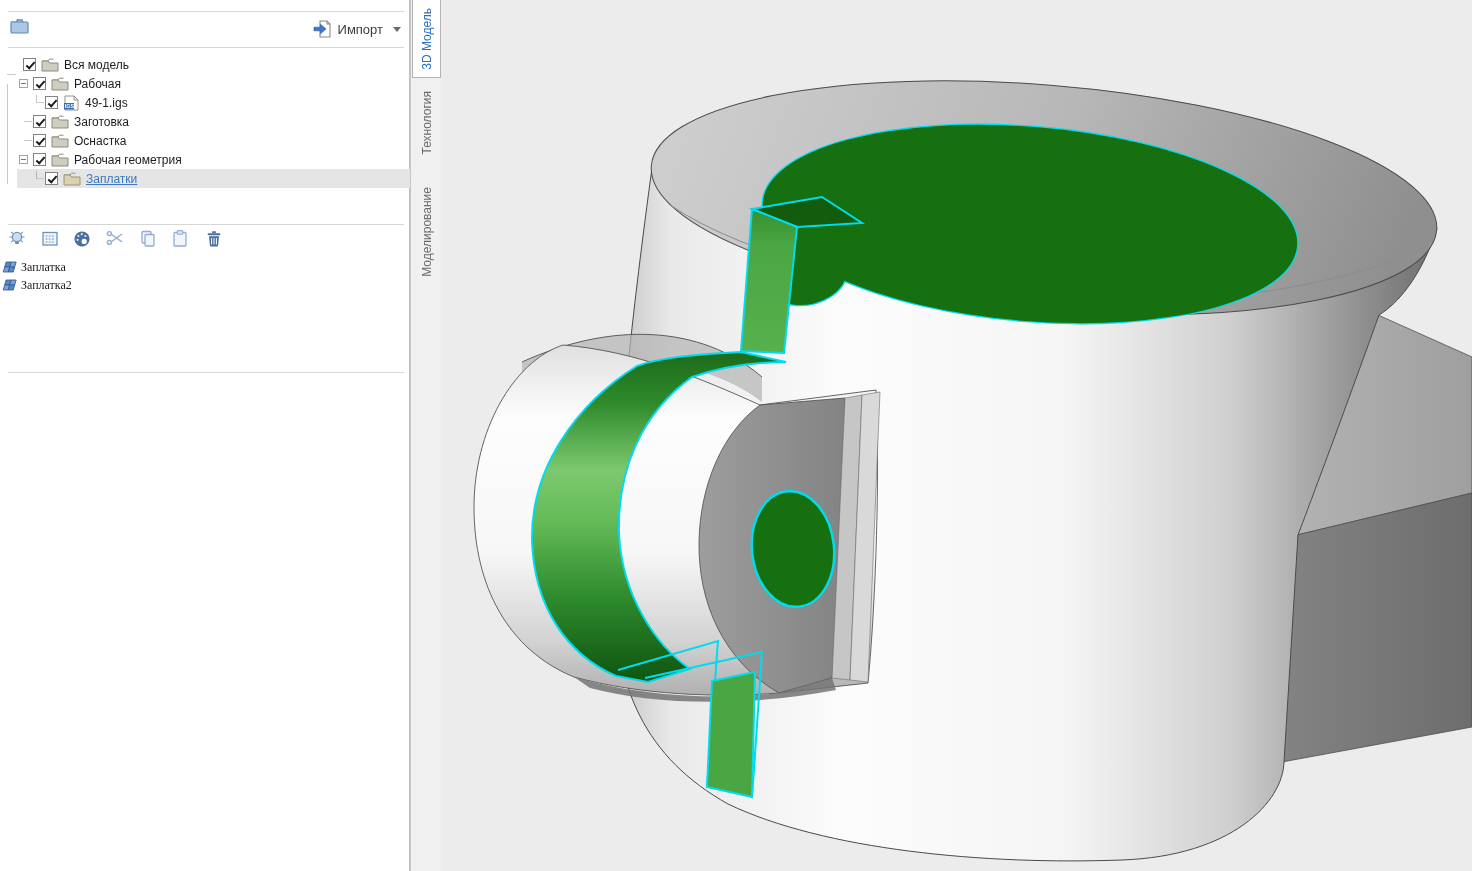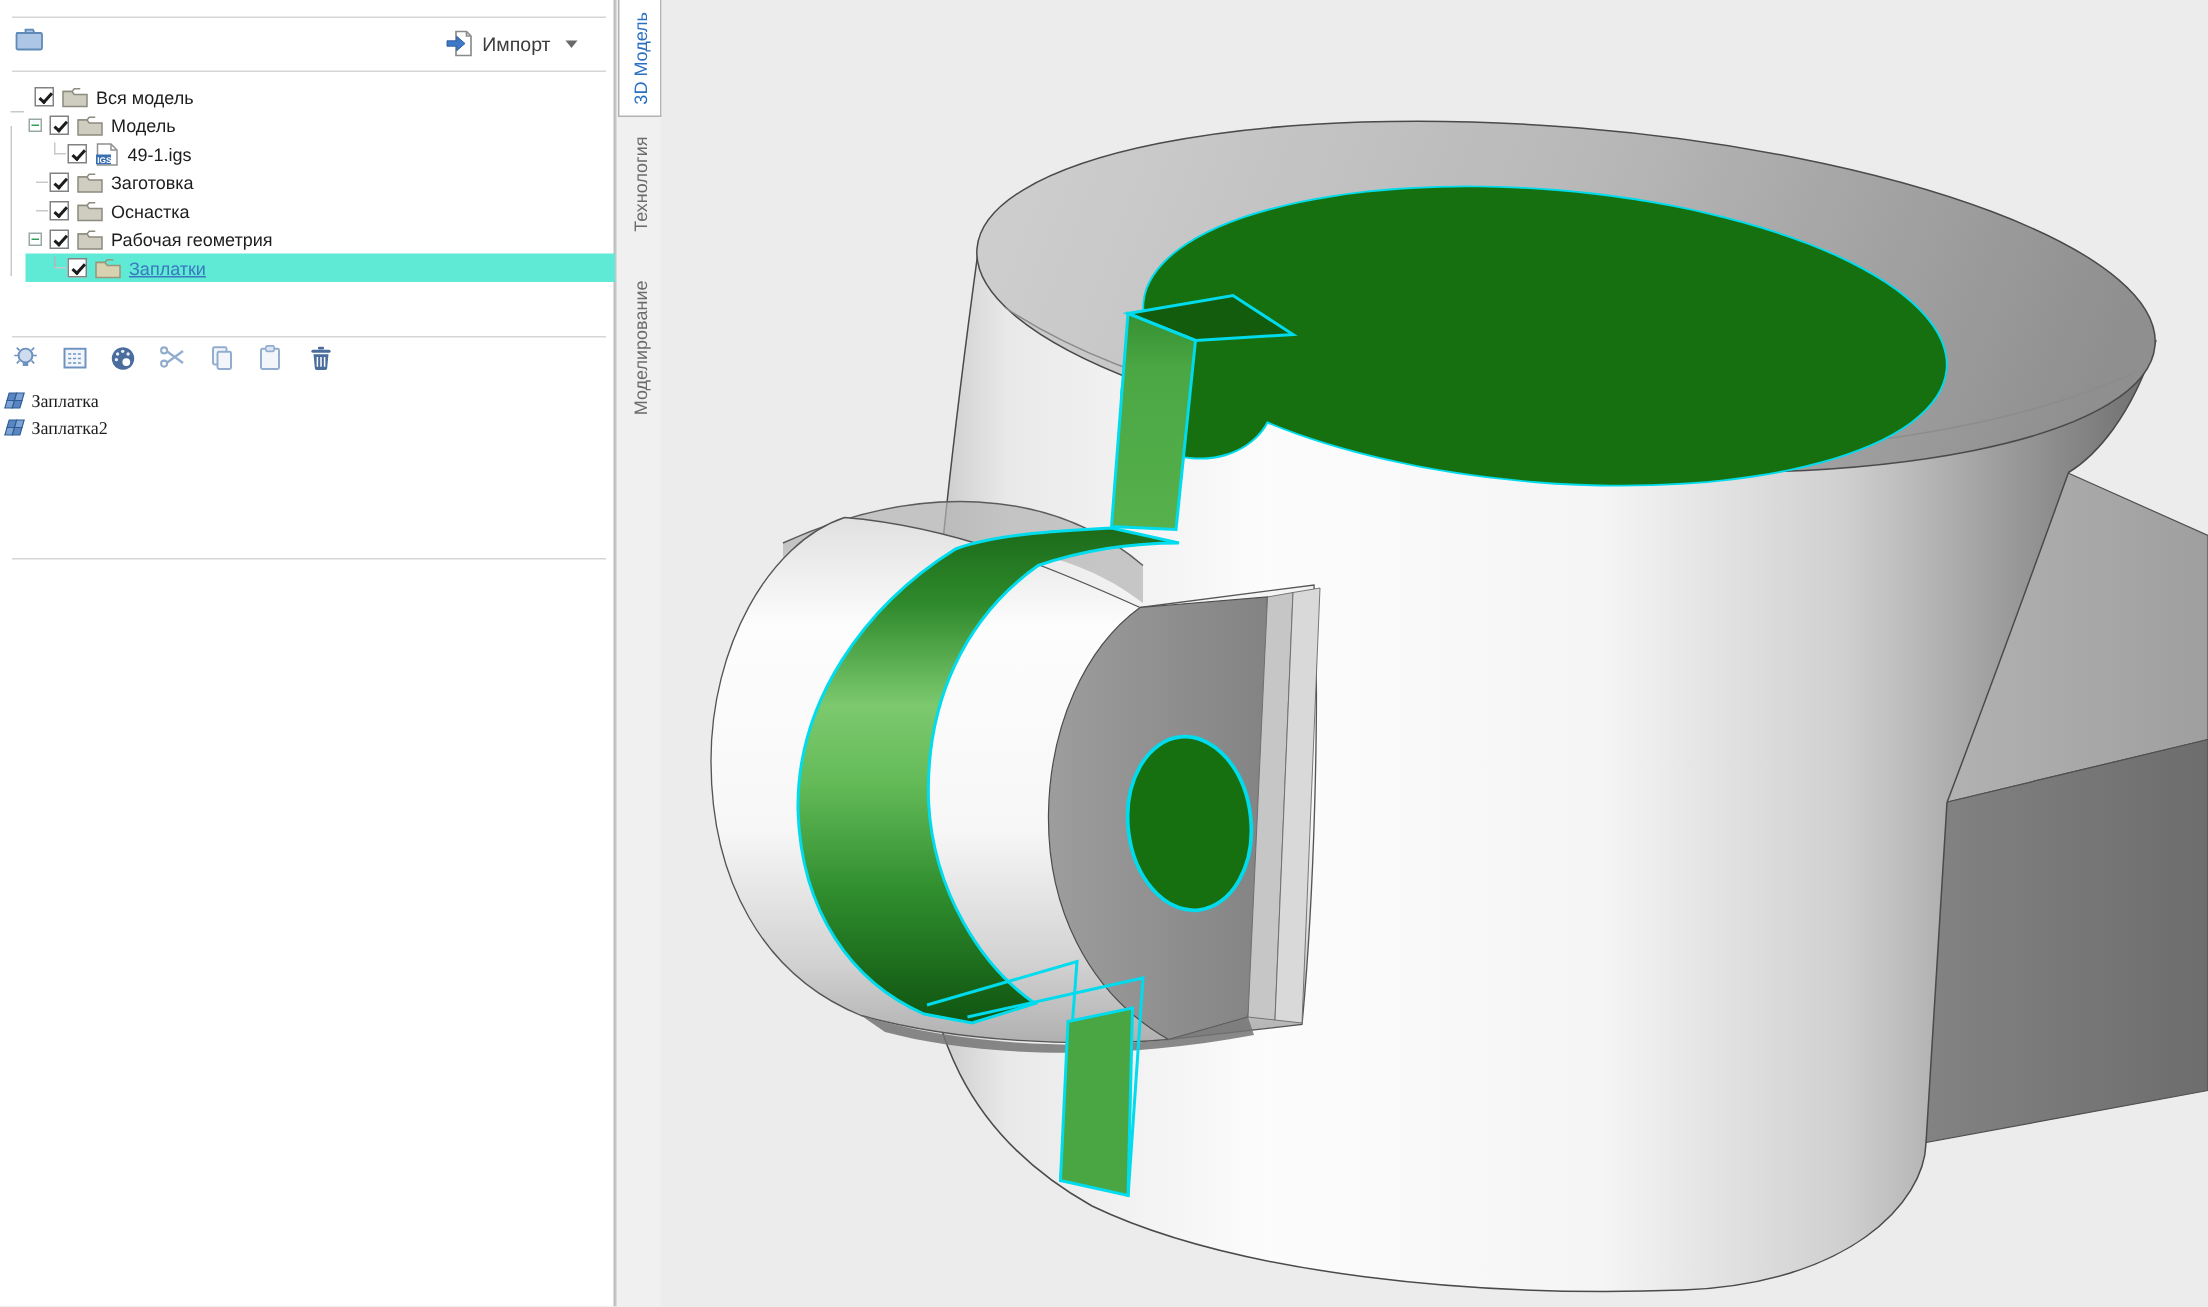--- a/index.html
+++ b/index.html
@@ -7,30 +7,30 @@
     font-family:"Liberation Sans", sans-serif; background:#ececec; }
   #app { position:relative; width:1472px; height:871px; }
 
   
   #left-panel { position:absolute; left:0; top:0; width:410px; height:871px;
     background:#ffffff; border-right:1px solid #bdbdbd; }
   .hline { position:absolute; left:8px; width:396px; height:1px; background:#d6d6d6; }
 
   #top-toolbar { position:absolute; left:0; top:12px; width:410px; height:36px; }
   #folder-btn { position:absolute; left:9px; top:5px; width:22px; height:20px; cursor:pointer; }
-  #import-btn { position:absolute; right:21px; top:4px; height:26px; display:flex;
+  #import-btn { position:absolute; right:5px; top:4px; height:26px; display:flex;
     align-items:center; gap:6px; padding:0 4px; cursor:pointer; color:#3c3c3c; font-size:13px; }
   .caret-down { width:0; height:0; border-left:4px solid transparent; border-right:4px solid transparent;
     border-top:5px solid #6a6a6a; margin-left:4px; }
 
   
   #tree { position:absolute; left:0; top:52px; width:410px; height:140px; font-size:12px; color:#1d1d1d; }
   .trow { position:absolute; left:0; width:410px; height:19px;margin-left:17px; }
   .trow .inner { position:absolute; top:0; height:19px; display:flex; align-items:center; gap:5px; }
-  .trow.selected { background:#5eead4; }
+  .trow.selected { background:#e5e5e5; }
   .tlabel { white-space:nowrap; }
   .tlabel.link { color:#3b78c0; text-decoration:underline; cursor:pointer; }
   .cb { position:relative; width:13px; height:13px; background:#fff; border:1px solid #828282; flex:0 0 13px; }
   .cb::after { content:""; position:absolute; left:2px; top:3px; width:7px; height:3px;
     border-left:2px solid #1c1c1c; border-bottom:2px solid #1c1c1c; transform:rotate(-48deg); }
   .exp { position:absolute; width:9px; height:9px; border:1px solid #98a8a8; background:#fff; }
   .exp::after { content:""; position:absolute; left:1px; top:3px; width:5px; height:1px; background:#2f9e5e; }
   .guide { position:absolute; background:none; border-left:1px solid #c9c9c9; }
   .stub  { position:absolute; border-bottom:1px solid #c9c9c9; }
   .icon16 { display:inline-block; line-height:0; }
@@ -106,21 +106,21 @@
       <div class="trow" style="top:22px">
         <span class="exp" style="left:2px; top:5px"></span>
         <div class="inner" style="left:16px">
           <span class="cb"></span>
           <span class="icon16">
             <svg width="18" height="14" viewBox="0 0 18 14">
               <path d="M1 3 h6 l1.5 -1.8 h4" fill="none" stroke="#8d8a7e" stroke-width="1"></path>
               <path d="M1 13 V3 H7 L8.5 5 H17 V13 Z" fill="#cfccc0" stroke="#8d8a7e" stroke-width="1"></path>
             </svg>
           </span>
-          <span class="tlabel">Модель</span>
+          <span class="tlabel">Рабочая</span>
         </div>
       </div>
 
       <div class="trow" style="top:41px">
         <div class="stub" style="left:19px; top:2px; width:8px; height:8px; border-left:1px solid #c9c9c9;"></div>
         <div class="inner" style="left:28px">
           <span class="cb"></span>
           <span class="icon16">
             <svg width="17" height="16" viewBox="0 0 17 16">
               <path d="M2 1 H11 L15 5 V15 H2 Z" fill="#ffffff" stroke="#909090" stroke-width="1"></path>

